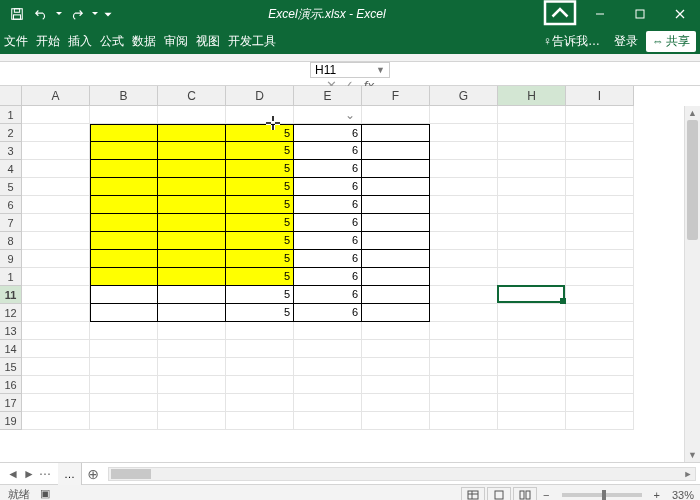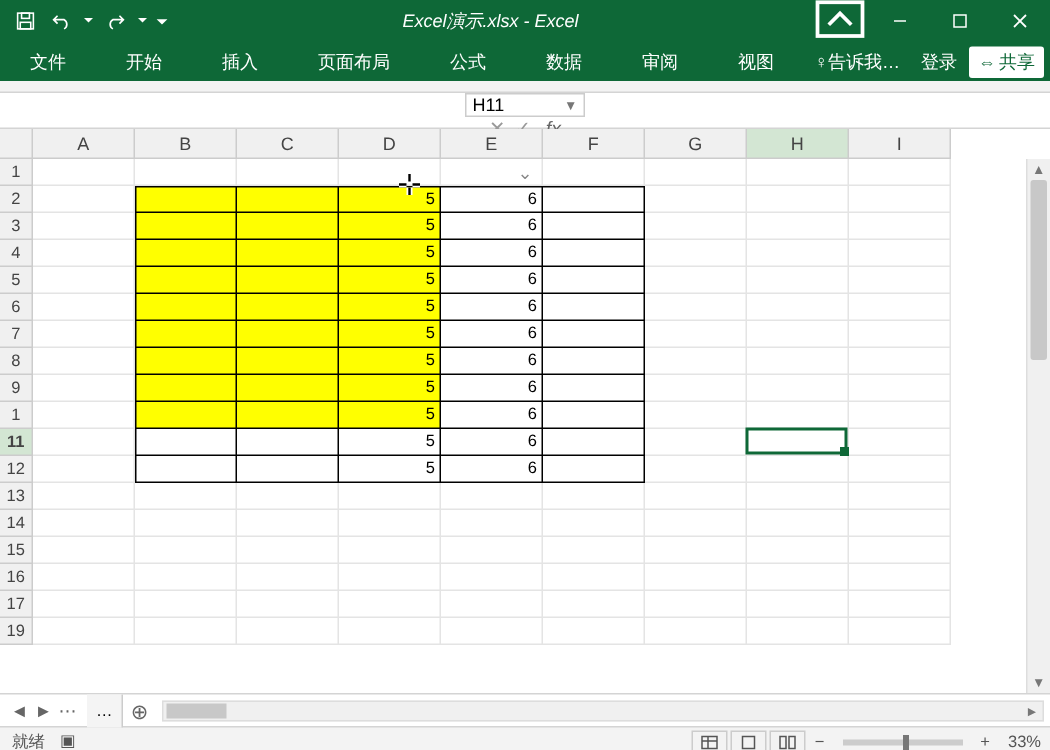--- a/index.html
+++ b/index.html
@@ -9,21 +9,21 @@
 .qat { display:flex; align-items:center; gap:2px; padding-left:6px; }
 .qat-btn { width:22px; height:22px; display:flex; align-items:center; justify-content:center; cursor:pointer; }
 .qat-btn svg { width:14px; height:14px; }
 .title-text { flex:1; text-align:center; font-size:12px;font-style:italic; }
 .win-ctrls { display:flex; }
 .win-btn { width:40px; height:28px; display:flex; align-items:center; justify-content:center; cursor:pointer; }
 .win-btn svg { width:12px; height:12px; }
 .ribbon-opts { width:40px; height:28px; display:flex; align-items:center; justify-content:center; }
 
 .menu-bar { height:26px; background:#0e6837; display:flex; align-items:center; color:#fff; font-size:12px; }
-.menu-item { padding:0 20px; height:26px; display:flex; align-items:center; cursor:pointer; }
+.menu-item { padding:0 4px; height:26px; display:flex; align-items:center; cursor:pointer; }
 .menu-item.file { background:#0e6837; }
 .menu-spacer { flex:1; }
 .share-btn { background:#fff; color:#0e6837; padding:2px 6px; margin-right:4px; border-radius:2px; display:flex; align-items:center; gap:2px; cursor:pointer;}
 
 .ribbon-strip { height:8px; background:#f3f3f3; border-bottom:1px solid #d4d4d4; }
 
 .formula-row { height:24px; background:#fff; display:flex; align-items:center; border-bottom:1px solid #d4d4d4;flex-direction:column; }
 .name-box { width:80px; height:20px; border:1px solid #ccc; margin:0 4px; padding:0 4px; display:flex; align-items:center; justify-content:space-between; }
 .name-box span:last-child { color:#777; font-size:9px; }
 .fx-btns { display:flex; align-items:center; gap:6px; padding:0 6px; color:#999; }
@@ -135,25 +135,25 @@
           <line x1="10" y1="2" x2="2" y2="10"></line>
         </svg>
       </div>
   </div>
 </div>
 
 <div class="menu-bar">
   <div class="menu-item file">文件</div>
   <div class="menu-item">开始</div>
   <div class="menu-item">插入</div>
-  <div class="menu-item">页面布局</div>
   <div class="menu-item">公式</div>
   <div class="menu-item">数据</div>
   <div class="menu-item">审阅</div>
   <div class="menu-item">视图</div>
+  <div class="menu-item">开发工具</div>
   <div class="menu-spacer"></div>
   <div class="menu-item" style="padding:0 6px;">♀ <span>告诉我…</span></div>
   <div class="menu-item" style="padding:0 8px;">登录</div>
   <div class="share-btn">
       <span>⇔</span>
       <span>共享</span>
     </div>
 </div>
 
 <div class="ribbon-strip"></div>

